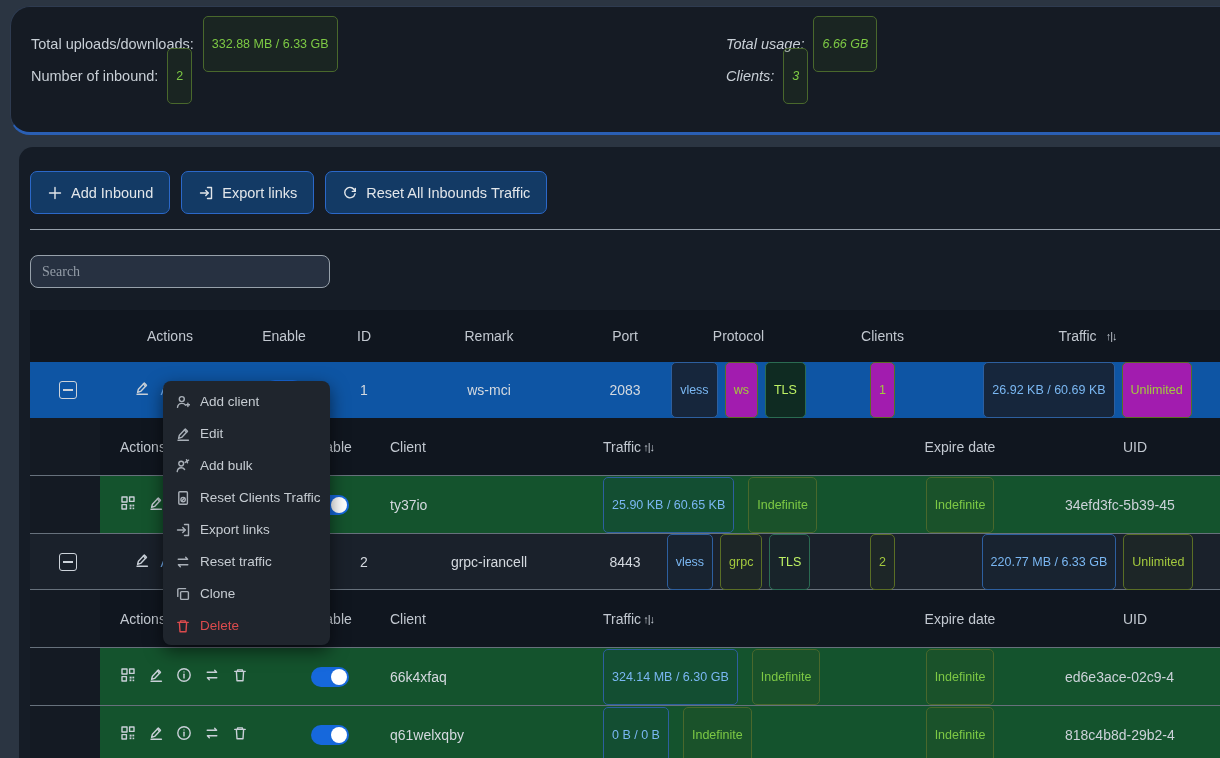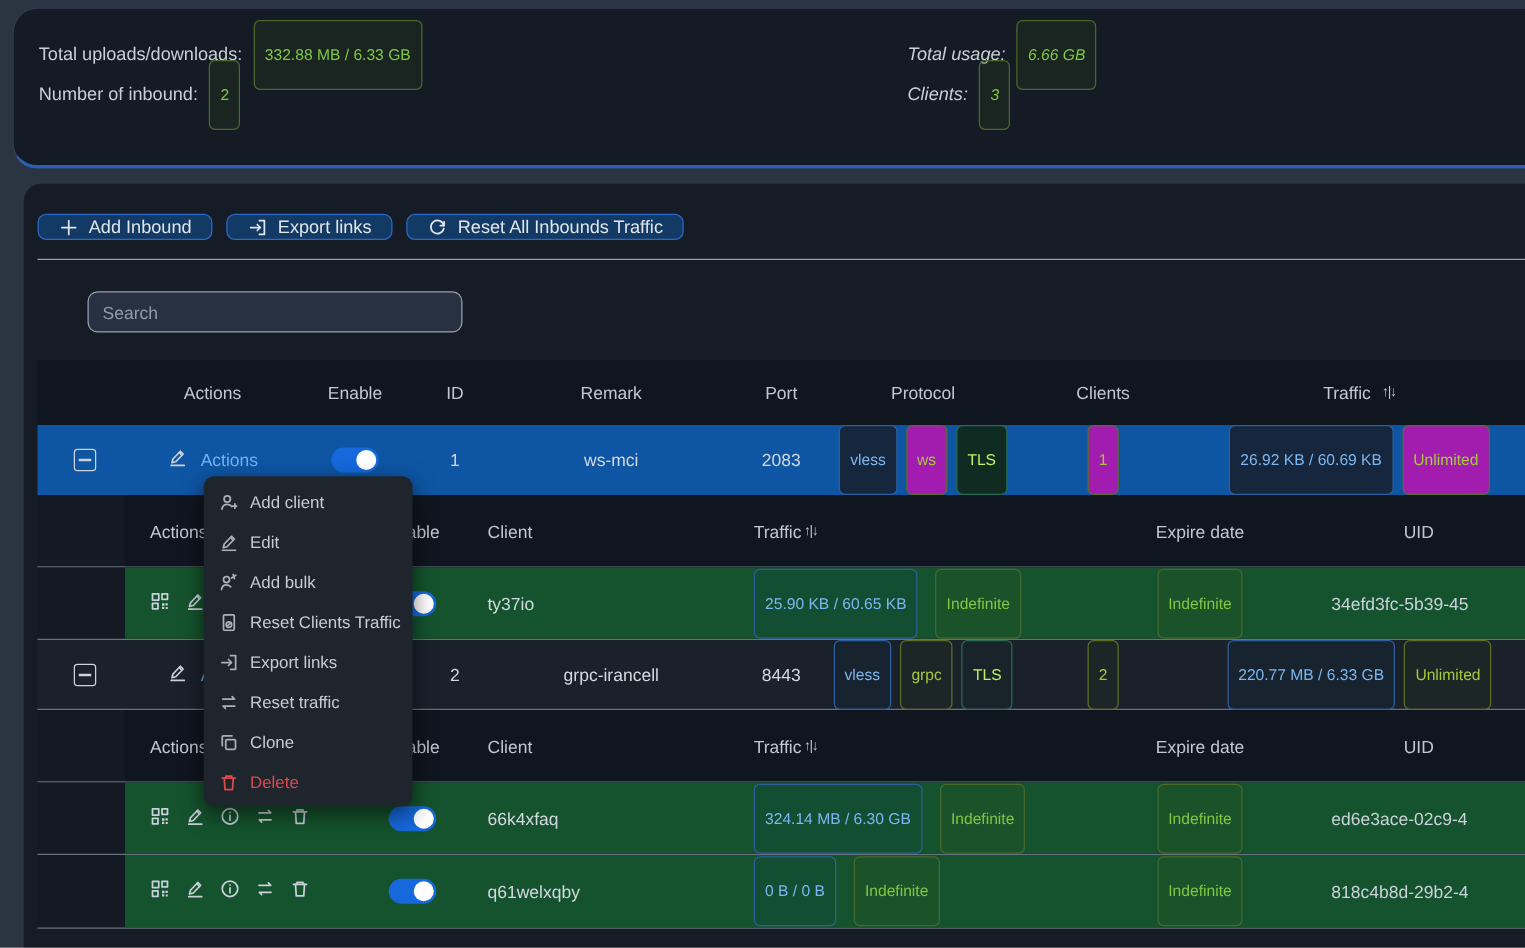--- a/index.html
+++ b/index.html
@@ -23,26 +23,26 @@
   .b-olive{color:#a3c93e;border-color:#5a6e25;background:rgba(60,70,18,.12);}
   .b-teal {color:#bef264;border-color:#2a6b52;background:rgba(18,60,45,.12);}
   .row-selected .b-blue {background:#16263c;}
   .row-selected .b-olive{background:#a21caf;}
   .row-selected .b-teal {background:#0f2b22;}
 
   
   .main-card{position:relative;margin-left:19px;margin-top:12px;height:627px;background:#151c26;
     border-radius:14px 0 0 0;padding:24px 0 0 11px;box-sizing:border-box;}
   .toolbar{display:flex;gap:11px;}
-  .btn{display:flex;align-items:center;gap:9px;height:21px;padding:0 16px;background:#133a65;
+  .btn{display:flex;align-items:center;gap:9px;height:43px;padding:0 16px;background:#133a65;
     border:1px solid #2b68c9;border-radius:7px;color:#e2e6ea;font-size:14.5px;cursor:pointer;}
   .hr{height:0;border-top:1px solid #96a0ab;margin-top:15px;width:1190px;}
   .search-wrap{margin-top:25px;}
   .search-input{width:276px;height:31px;background:#273141;border:1px solid #97a1ab;border-radius:8px;
-    color:#d0d5db;font-size:14px;padding:0 11px;outline:none;font-family:Liberation Sans, sans-serif;margin-left:40px;}
+    color:#d0d5db;font-size:14px;padding:0 11px;outline:none;font-family:Liberation Serif, serif;}
   .search-input::placeholder{color:#939ca7;}
 
   
   .tbl{margin-top:22px;width:1190px;font-size:14px;color:#d4d9df;}
   .main-grid{display:grid;grid-template-columns:75px 130px 98px 62px 188px 84px 143px 145px 265px;align-items:center;}
   .thead{height:52px;background:#10161f;color:#c2c8d0;}
   .cell-c{display:flex;justify-content:center;align-items:center;gap:7px;}
   .irow{height:56px;background:#1a212b;}
   .irow.row-selected{background:#0e55a4;}
   .irow.b-bottom{border-bottom:1px solid #67717c;box-sizing:border-box;}

